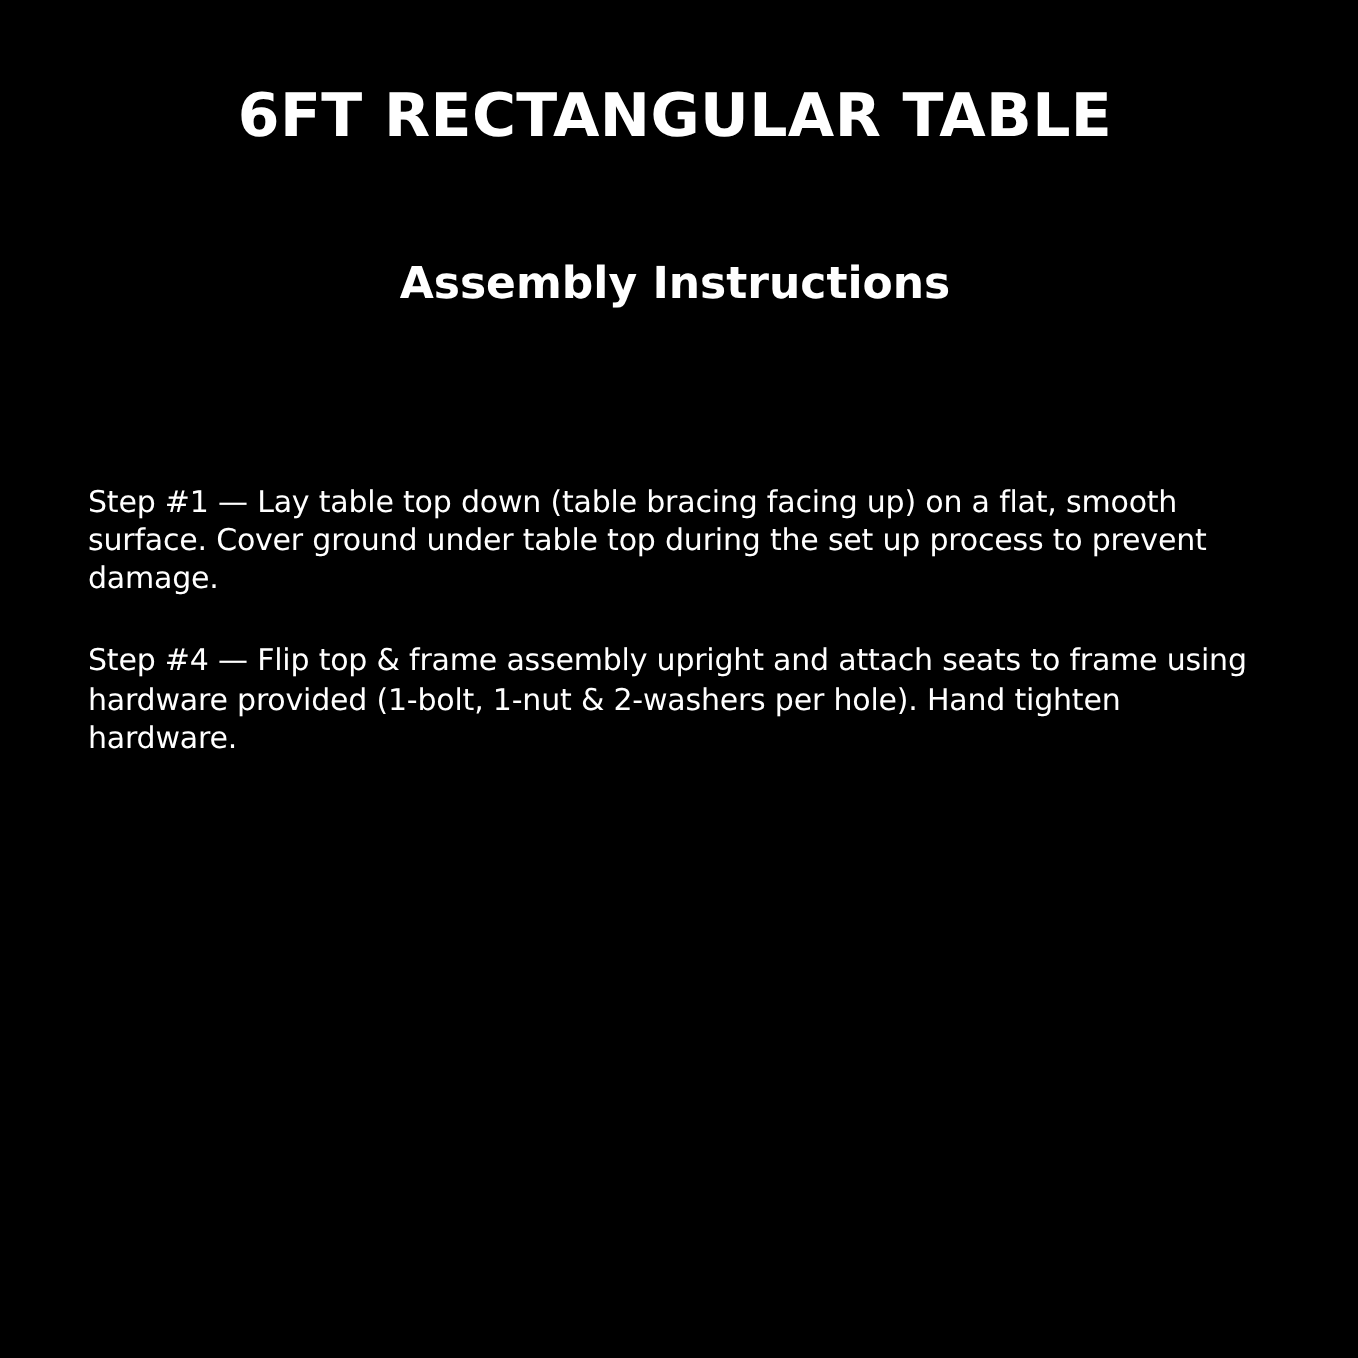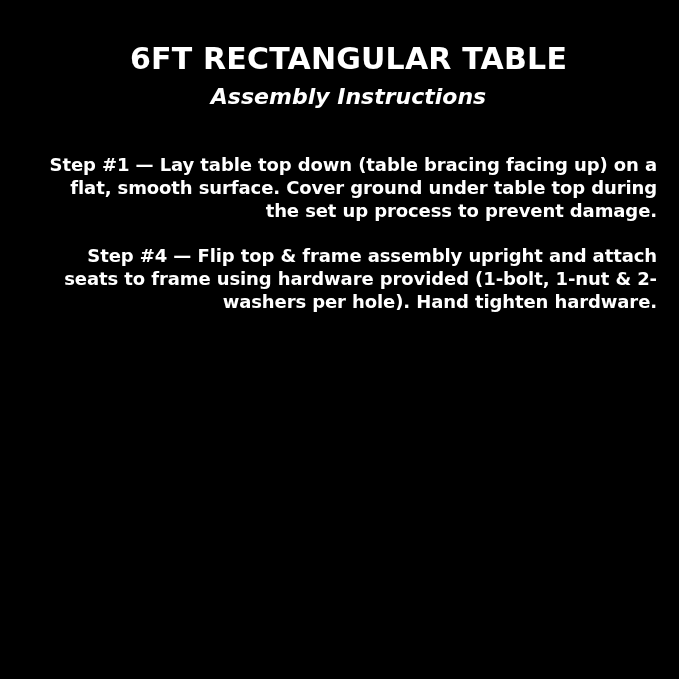--- a/index.html
+++ b/index.html
@@ -11,53 +11,53 @@
     height: 679px;
     background: #000000;
     font-family: "DejaVu Sans", sans-serif;
     color: #ffffff;
     overflow: hidden;
   }
   .sheet {
     width: 679px;
     height: 512px;
     box-sizing: border-box;
-    padding: 36px 22px 20px 40px;
+    padding: 36px 44px 20px 40px;
     display: flex;
     flex-direction: column;
     align-items: center;
+    gap: 46px;
   }
   .title {
     font-size: 30px;
     font-weight: 700;
     letter-spacing: 0.2px;
     text-align: center;
     line-height: 1.12;
     margin: 6px 0 0 0;
   }
   .subtitle {
     font-size: 22px;
     font-weight: 700;
     text-align: right;
     line-height: 1.15;
     margin: 8px 0 0 0;
-    font-style: italic;
   }
   .steps {
     width: 100%;
     margin-top: 26px;
     padding-left: 4px;
     box-sizing: border-box;
   }
   .step {
-    font-size: 18px;
-    font-weight: 700;
+    font-size: 15px;
+    font-weight: 400;
     line-height: 1.28;
     margin-bottom: 22px;
-    text-align: right;
+    text-align: left;
     letter-spacing: -0.1px;
   }
   .step:last-child {
     margin-bottom: 0;
   }
   .step .lbl {
     white-space: nowrap;
   }
 </style>
 </head>

